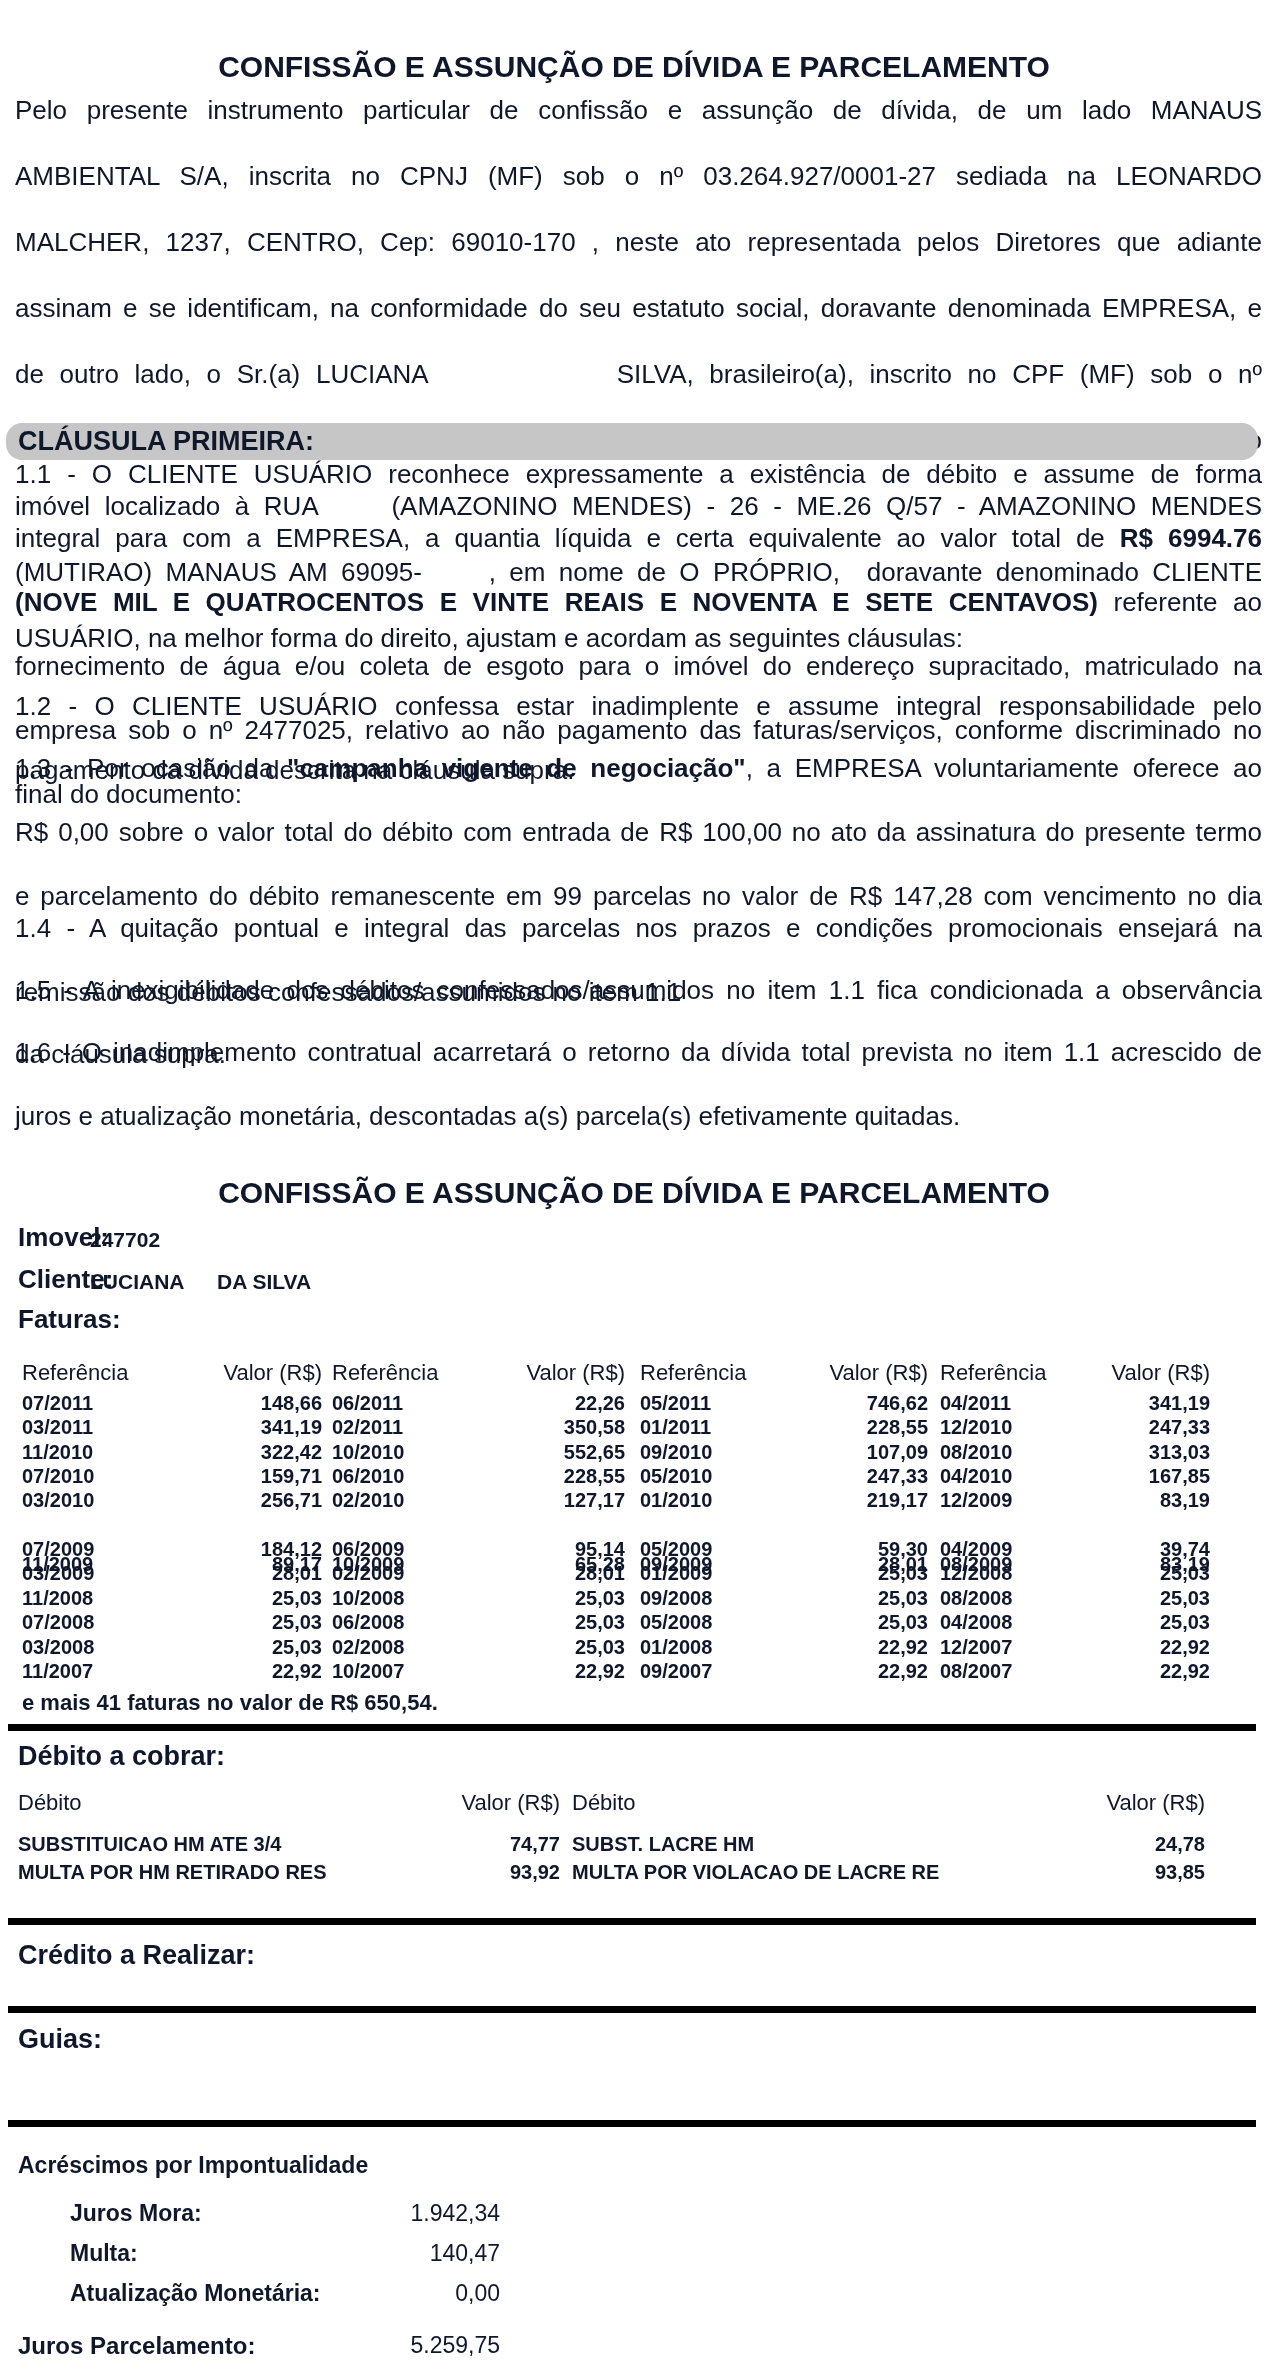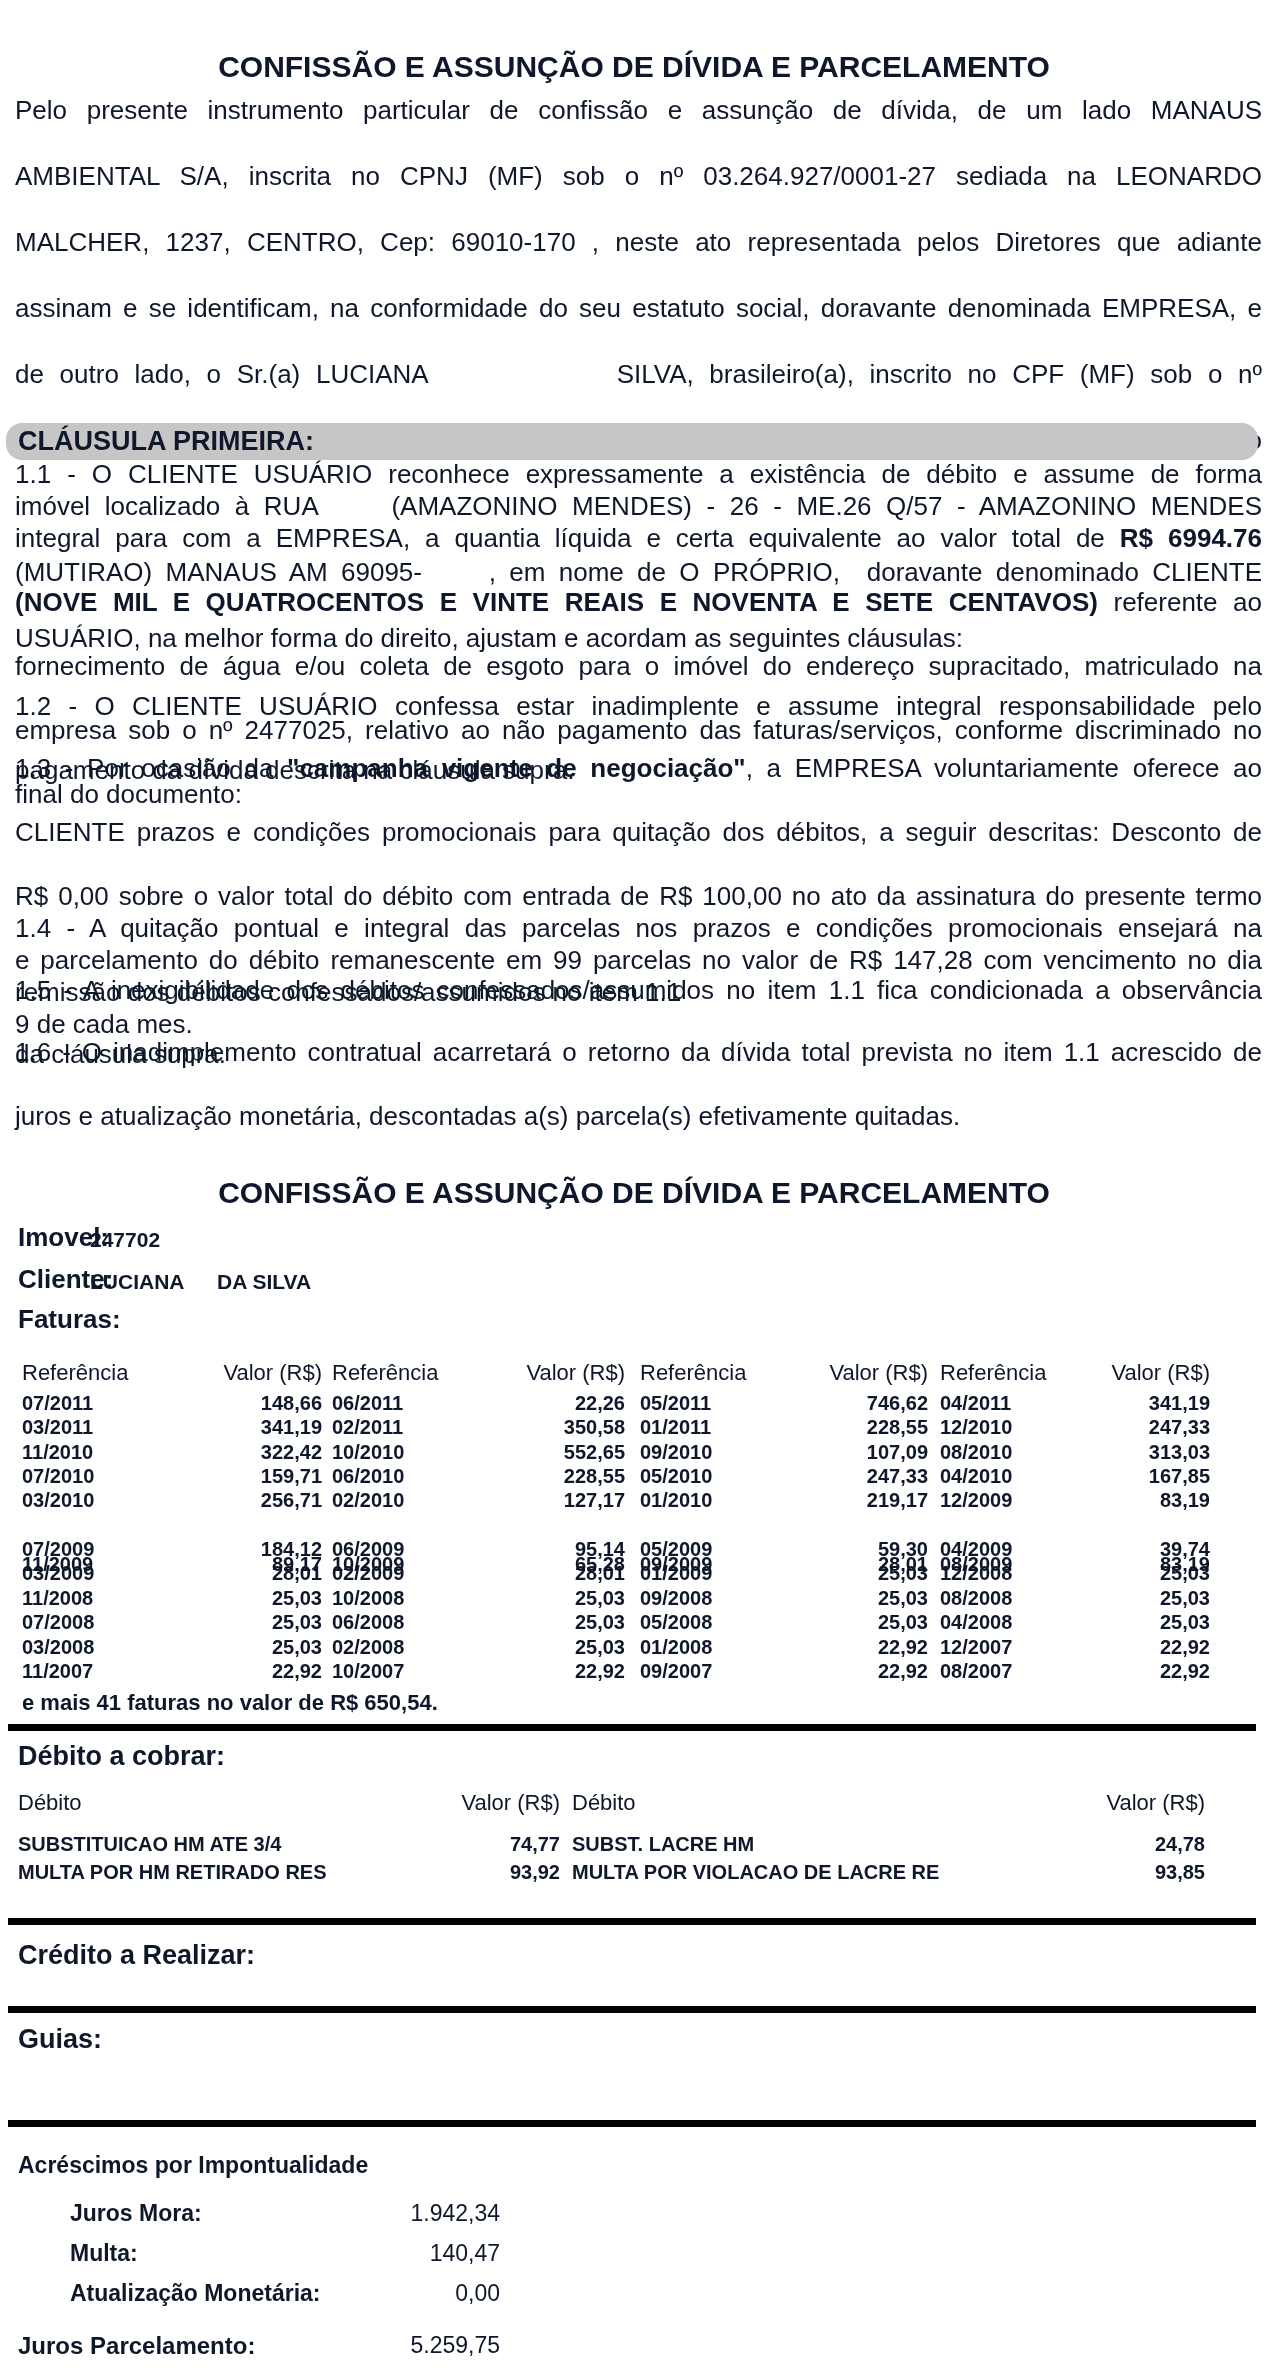--- a/index.html
+++ b/index.html
@@ -97,24 +97,22 @@
         <div class="bline jline"><span>fornecimento de água e/ou coleta de esgoto para o imóvel do endereço supracitado, matriculado na</span></div>
         <div class="bline jline"><span>empresa sob o nº 2477025, relativo ao não pagamento das faturas/serviços, conforme discriminado no</span></div>
         <div class="bline"><span>final do documento:</span></div>
       </div>
       <div class="abs body-block" style="top: 690px; line-height: 32px;">
         <div class="bline jline"><span>1.2 - O CLIENTE USUÁRIO confessa estar inadimplente e assume integral responsabilidade pelo</span></div>
         <div class="bline"><span>pagamento da dívida descrita na cláusula supra.</span></div>
       </div>
       <div class="abs body-block" style="top: 752px; line-height: 32px;">
         <div class="bline jline"><span>1.3 - Por ocasião da </span><span class="b">"campanha vigente de negociação"</span><span>, a EMPRESA voluntariamente oferece ao</span></div>
-        <div class="bline jline"><span>CLIENTE prazos e condições promocionais para quitação dos débitos, a seguir descritas: Desconto de</span></div>
         <div class="bline jline"><span>R$ 0,00 sobre o valor total do débito com entrada de R$ 100,00 no ato da assinatura do presente termo</span></div>
         <div class="bline jline"><span>e parcelamento do débito remanescente em 99 parcelas no valor de R$ 147,28 com vencimento no dia</span></div>
-        <div class="bline"><span>9 de cada mes.</span></div>
       </div>
       <div class="abs body-block" style="top: 912px; line-height: 32px;">
         <div class="bline jline"><span>1.4 - A quitação pontual e integral das parcelas nos prazos e condições promocionais ensejará na</span></div>
         <div class="bline"><span>remissão dos débitos confessados/assumidos no item 1.1</span></div>
       </div>
       <div class="abs body-block" style="top: 974px; line-height: 32px;">
         <div class="bline jline"><span>1.5 - A inexigibilidade dos débitos confessados/assumidos no item 1.1 fica condicionada a observância</span></div>
         <div class="bline"><span>da cláusula supra.</span></div>
       </div>
       <div class="abs body-block" style="top: 1036px; line-height: 32px;">

